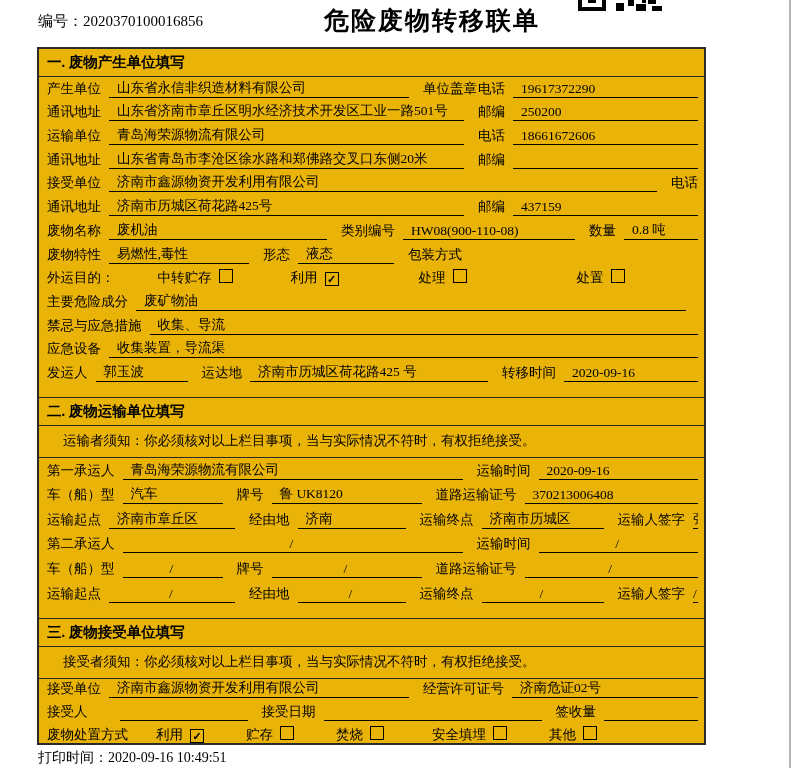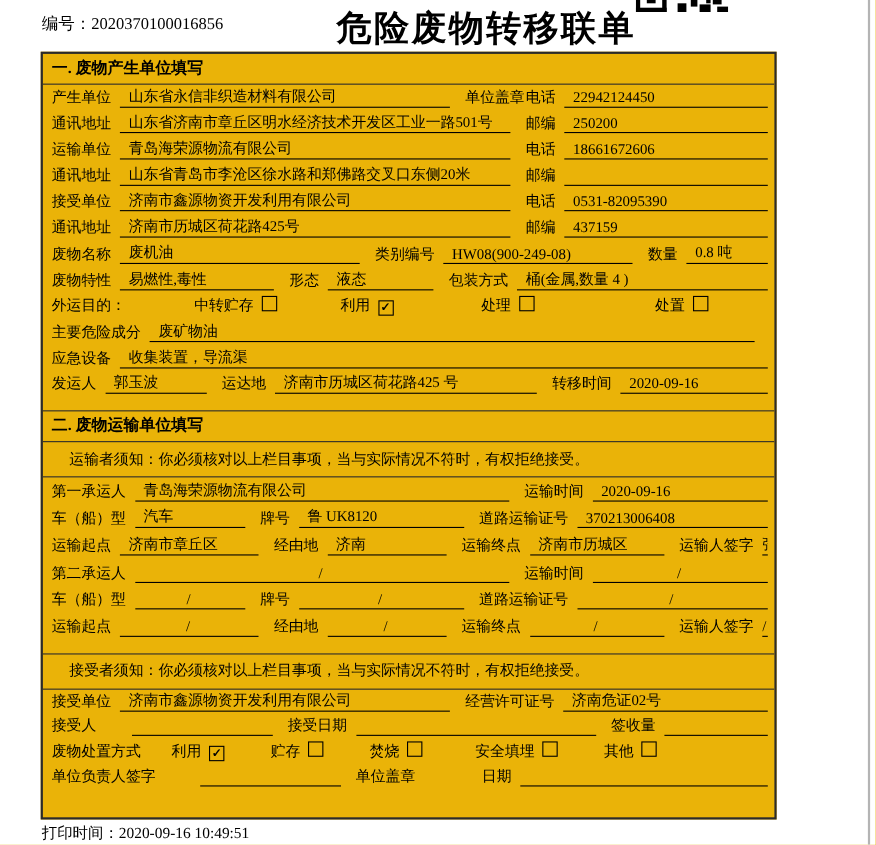--- a/index.html
+++ b/index.html
@@ -3,22 +3,22 @@
 <meta charset="utf-8">
 <style>
   html,body{margin:0;padding:0;}
   body{
     width:796px;height:768px;background:#ffffff;position:relative;
     font-family:"Liberation Serif","DejaVu Serif",serif;
     color:#000;font-size:13.5px;overflow:hidden;
   }
   .page-edge{position:absolute;left:789px;top:0;width:2px;height:768px;background:#b4b4b4;}
   .serial{position:absolute;left:38px;top:12px;font-size:15px;white-space:nowrap;}
-  .doc-title{position:absolute;left:92px;top:4px;width:700px;text-align:center;
-    font-size:32px;font-weight:bold;letter-spacing:2px;}
+  .doc-title{position:absolute;left:82px;top:4px;width:700px;text-align:center;
+    font-size:25px;font-weight:bold;letter-spacing:2px;}
   .qr{position:absolute;left:578px;top:0;}
   .box{position:absolute;left:37px;top:47px;width:669px;height:698px;
     border:2px solid #2b2b2b;box-sizing:border-box;display:flex;flex-direction:column;overflow:hidden;background:#eab308;gap:12px;}
   .sec{box-sizing:border-box;}
   .sec2,.sec3{border-top:1.6px solid #2b2b2b;}
   .hrow{height:28px;line-height:26px;font-weight:bold;font-size:14.5px;padding-left:8px;
     border-bottom:1.6px solid #2b2b2b;box-sizing:border-box;}
   .notice{height:32px;border-bottom:1.4px solid #2b2b2b;display:flex;align-items:center;
     padding-left:24px;box-sizing:border-box;}
   .row{display:flex;align-items:flex-end;padding:0 6px 3px 8px;box-sizing:border-box;}
@@ -64,21 +64,21 @@
 
   <div class="sec s1">
     <div class="hrow">一. 废物产生单位填写</div>
 
     <div class="row">
       <span class="l">产生单位</span>
       <span class="v" style="width:300px">山东省永信非织造材料有限公司</span>
       <span class="l ml">单位盖章</span>
       <span class="sp"></span>
       <span class="l">电话</span>
-      <span class="v" style="width:185px">22942124450</span>
+      <span class="v" style="width:185px">19617372290</span>
     </div>
 
     <div class="row">
       <span class="l">通讯地址</span>
       <span class="v f">山东省济南市章丘区明水经济技术开发区工业一路501号</span>
       <span class="l ml">邮编</span>
       <span class="v" style="width:185px">250200</span>
     </div>
 
     <div class="row">
@@ -92,61 +92,63 @@
       <span class="l">通讯地址</span>
       <span class="v f">山东省青岛市李沧区徐水路和郑佛路交叉口东侧20米</span>
       <span class="l ml">邮编</span>
       <span class="v" style="width:185px"></span>
     </div>
 
     <div class="row">
       <span class="l">接受单位</span>
       <span class="v f">济南市鑫源物资开发利用有限公司</span>
       <span class="l ml">电话</span>
-      <span class="v" style="width:185px">0531-82095390</span>
     </div>
 
     <div class="row">
       <span class="l">通讯地址</span>
       <span class="v f">济南市历城区荷花路425号</span>
       <span class="l ml">邮编</span>
       <span class="v" style="width:185px">437159</span>
     </div>
 
     <div class="row">
       <span class="l">废物名称</span>
       <span class="v" style="width:218px">废机油</span>
       <span class="l ml">类别编号</span>
-      <span class="v" style="width:172px">HW08(900-249-08)</span>
+      <span class="v" style="width:172px">HW08(900-110-08)</span>
       <span class="l ml">数量</span>
       <span class="v f">0.8 吨</span>
     </div>
 
     <div class="row">
       <span class="l">废物特性</span>
       <span class="v" style="width:140px">易燃性,毒性</span>
       <span class="l ml">形态</span>
       <span class="v" style="width:96px">液态</span>
       <span class="l ml">包装方式</span>
-      <span class="v f">桶(金属,数量 4 )</span>
     </div>
 
     <div class="row">
       <span class="l">外运目的：</span>
-      <span class="grp" style="margin-left:62px"><span>中转贮存</span><span class="cb"></span></span>
+      <span class="grp" style="margin-left:43px"><span>中转贮存</span><span class="cb"></span></span>
       <span class="grp" style="margin-left:58px"><span>利用</span><span class="cb">✓</span></span>
       <span class="grp" style="margin-left:80px"><span>处理</span><span class="cb"></span></span>
       <span class="grp" style="margin-left:110px"><span>处置</span><span class="cb"></span></span>
     </div>
 
     <div class="row">
       <span class="l">主要危险成分</span>
       <span class="v f" style="margin-right:12px">废矿物油</span>
     </div>
 
+    <div class="row">
+      <span class="l">禁忌与应急措施</span>
+      <span class="v f">收集、导流</span>
+    </div>
 
     <div class="row">
       <span class="l">应急设备</span>
       <span class="v f">收集装置，导流渠</span>
     </div>
 
     <div class="row">
       <span class="l">发运人</span>
       <span class="v" style="width:92px">郭玉波</span>
       <span class="l ml">运达地</span>
@@ -209,20 +211,21 @@
       <span class="l ml">经由地</span>
       <span class="v c" style="width:108px">/</span>
       <span class="l ml">运输终点</span>
       <span class="v c" style="width:122px">/</span>
       <span class="l ml">运输人签字</span>
       <span class="v f c">/</span>
     </div>
   </div>
 
   <div class="sec sec3 s3">
+    <div class="hrow">三. 废物接受单位填写</div>
     <div class="notice">接受者须知：你必须核对以上栏目事项，当与实际情况不符时，有权拒绝接受。</div>
 
     <div class="row">
       <span class="l">接受单位</span>
       <span class="v" style="width:300px">济南市鑫源物资开发利用有限公司</span>
       <span class="l ml">经营许可证号</span>
       <span class="v f">济南危证02号</span>
     </div>
 
     <div class="row">

